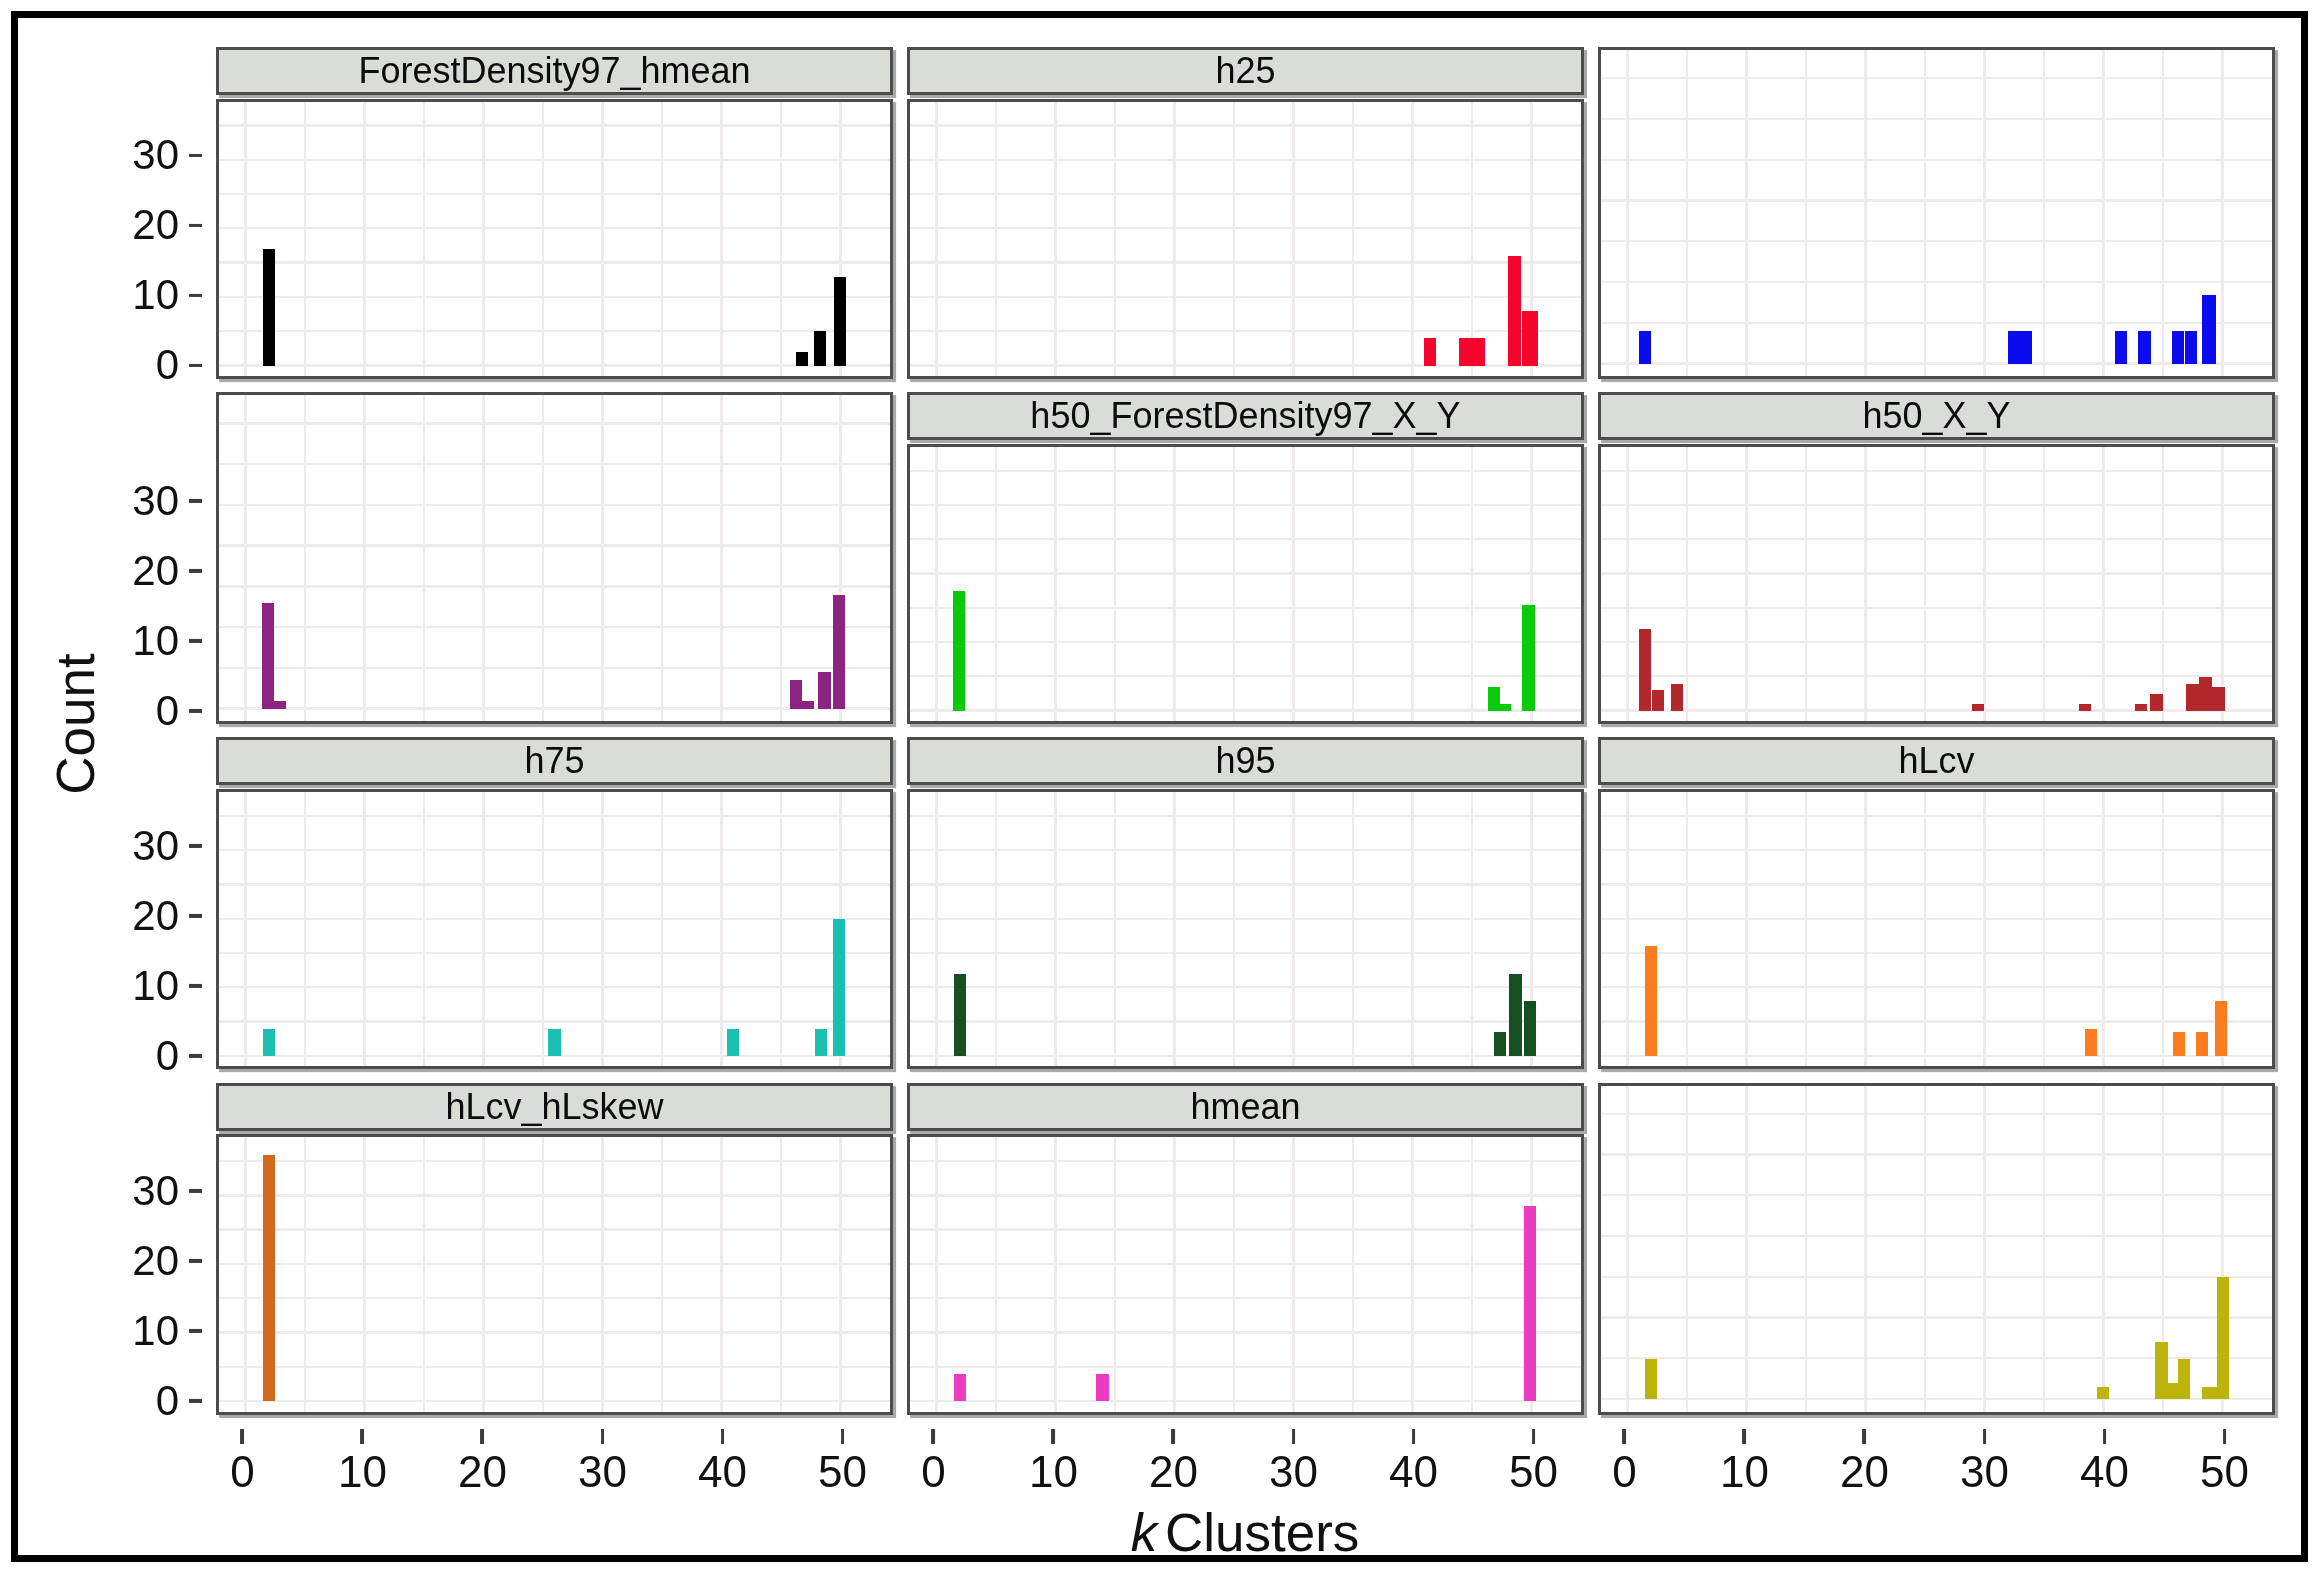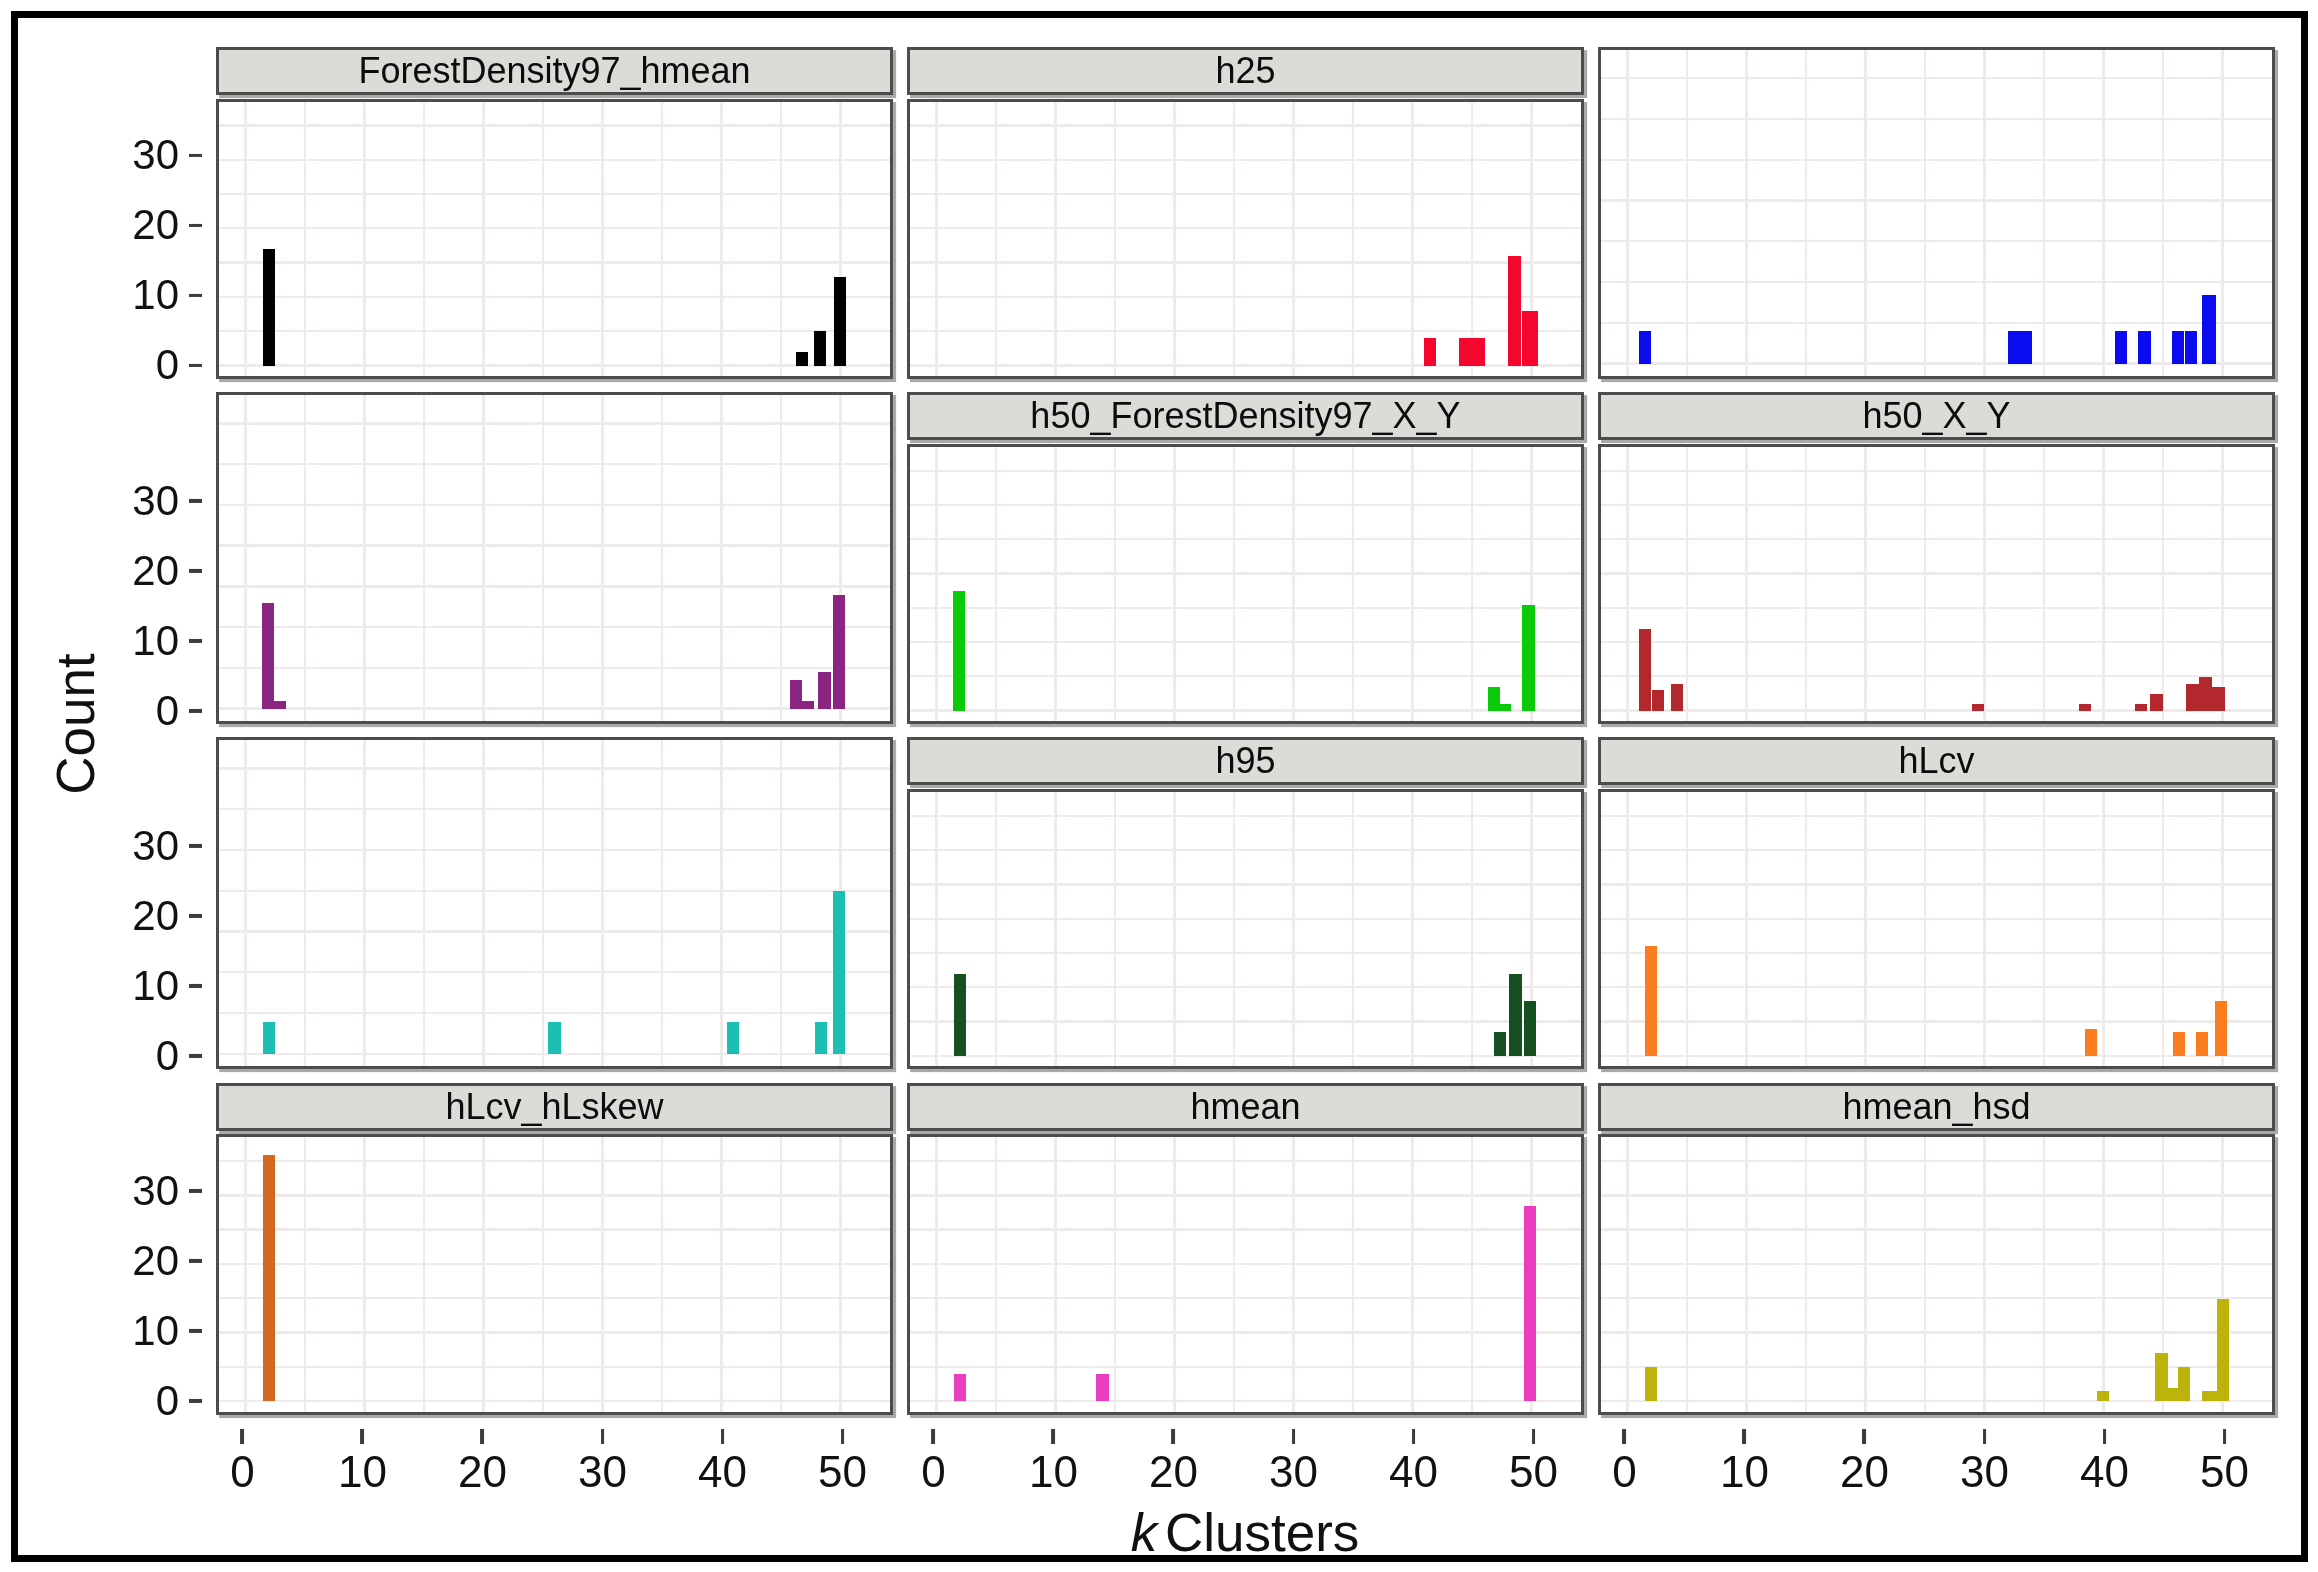--- a/index.html
+++ b/index.html
@@ -290,20 +290,23 @@
           <div class="ytick-mark" style="bottom: 3.75%;"></div>
           <div class="ytick-label" style="bottom: 28.75%;">10</div>
           <div class="ytick-mark" style="bottom: 28.75%;"></div>
           <div class="ytick-label" style="bottom: 53.75%;">20</div>
           <div class="ytick-mark" style="bottom: 53.75%;"></div>
           <div class="ytick-label" style="bottom: 78.75%;">30</div>
           <div class="ytick-mark" style="bottom: 78.75%;"></div>
         </div>
       </div>
       <div class="panel" style="height: 332px;">
+        <div class="strip">
+          <span>h75</span>
+        </div>
         <div class="plot">
           <div class="gl-v" style="left: calc(3.90071% - 0.8px);"></div>
           <div class="gl-v" style="left: calc(12.766% - 0.8px);"></div>
           <div class="gl-v" style="left: calc(21.6312% - 0.8px);"></div>
           <div class="gl-v" style="left: calc(30.4965% - 0.8px);"></div>
           <div class="gl-v" style="left: calc(39.3617% - 0.8px);"></div>
           <div class="gl-v" style="left: calc(48.227% - 0.8px);"></div>
           <div class="gl-v" style="left: calc(57.0922% - 0.8px);"></div>
           <div class="gl-v" style="left: calc(65.9574% - 0.8px);"></div>
           <div class="gl-v" style="left: calc(74.8227% - 0.8px);"></div>
@@ -447,23 +450,20 @@
           <div class="gl-h" style="bottom: calc(53.75% - 0.8px);"></div>
           <div class="gl-h" style="bottom: calc(66.25% - 0.8px);"></div>
           <div class="gl-h" style="bottom: calc(78.75% - 0.8px);"></div>
           <div class="gl-h" style="bottom: calc(91.25% - 0.8px);"></div>
           <div class="bar" style="left: 6.51596%; width: 1.8617%; bottom: 3.75%; height: 10%; background: rgb(233, 60, 190);"></div>
           <div class="bar" style="left: 27.7926%; width: 1.8617%; bottom: 3.75%; height: 10%; background: rgb(233, 60, 190);"></div>
           <div class="bar" style="left: 91.445%; width: 1.8617%; bottom: 3.75%; height: 71.25%; background: rgb(233, 60, 190);"></div>
         </div>
       </div>
       <div class="panel" style="height: 332px;">
-        <div class="strip">
-          <span>hmean_hsd</span>
-        </div>
         <div class="plot">
           <div class="gl-v" style="left: calc(3.90071% - 0.8px);"></div>
           <div class="gl-v" style="left: calc(12.766% - 0.8px);"></div>
           <div class="gl-v" style="left: calc(21.6312% - 0.8px);"></div>
           <div class="gl-v" style="left: calc(30.4965% - 0.8px);"></div>
           <div class="gl-v" style="left: calc(39.3617% - 0.8px);"></div>
           <div class="gl-v" style="left: calc(48.227% - 0.8px);"></div>
           <div class="gl-v" style="left: calc(57.0922% - 0.8px);"></div>
           <div class="gl-v" style="left: calc(65.9574% - 0.8px);"></div>
           <div class="gl-v" style="left: calc(74.8227% - 0.8px);"></div>

